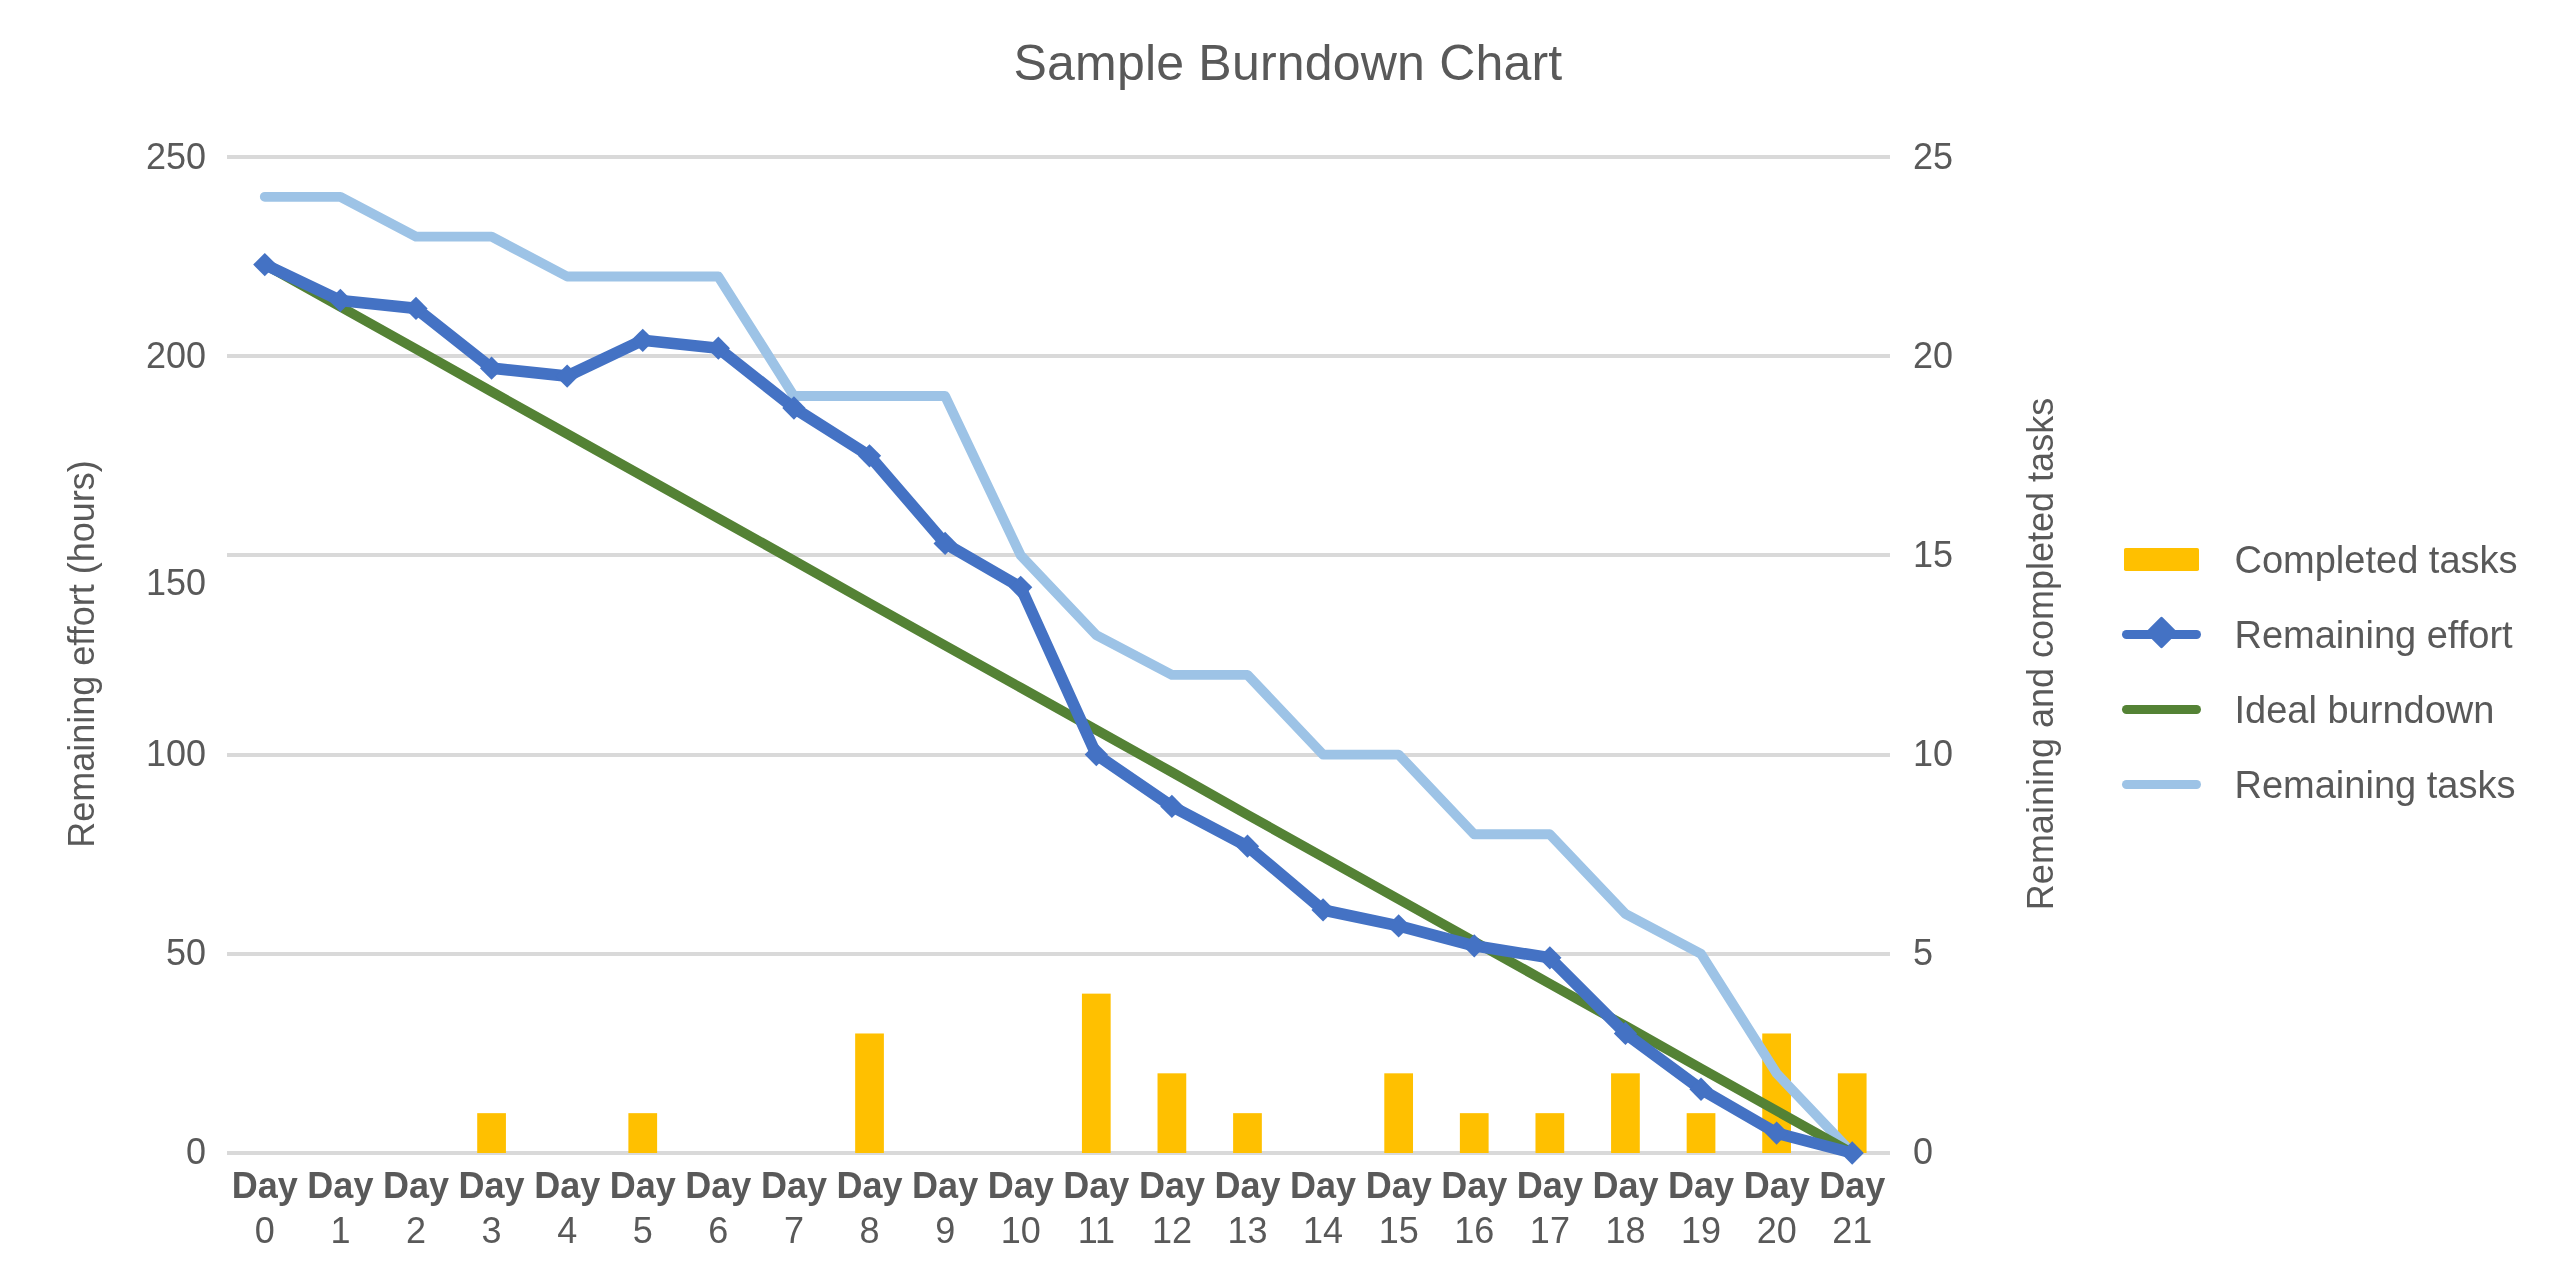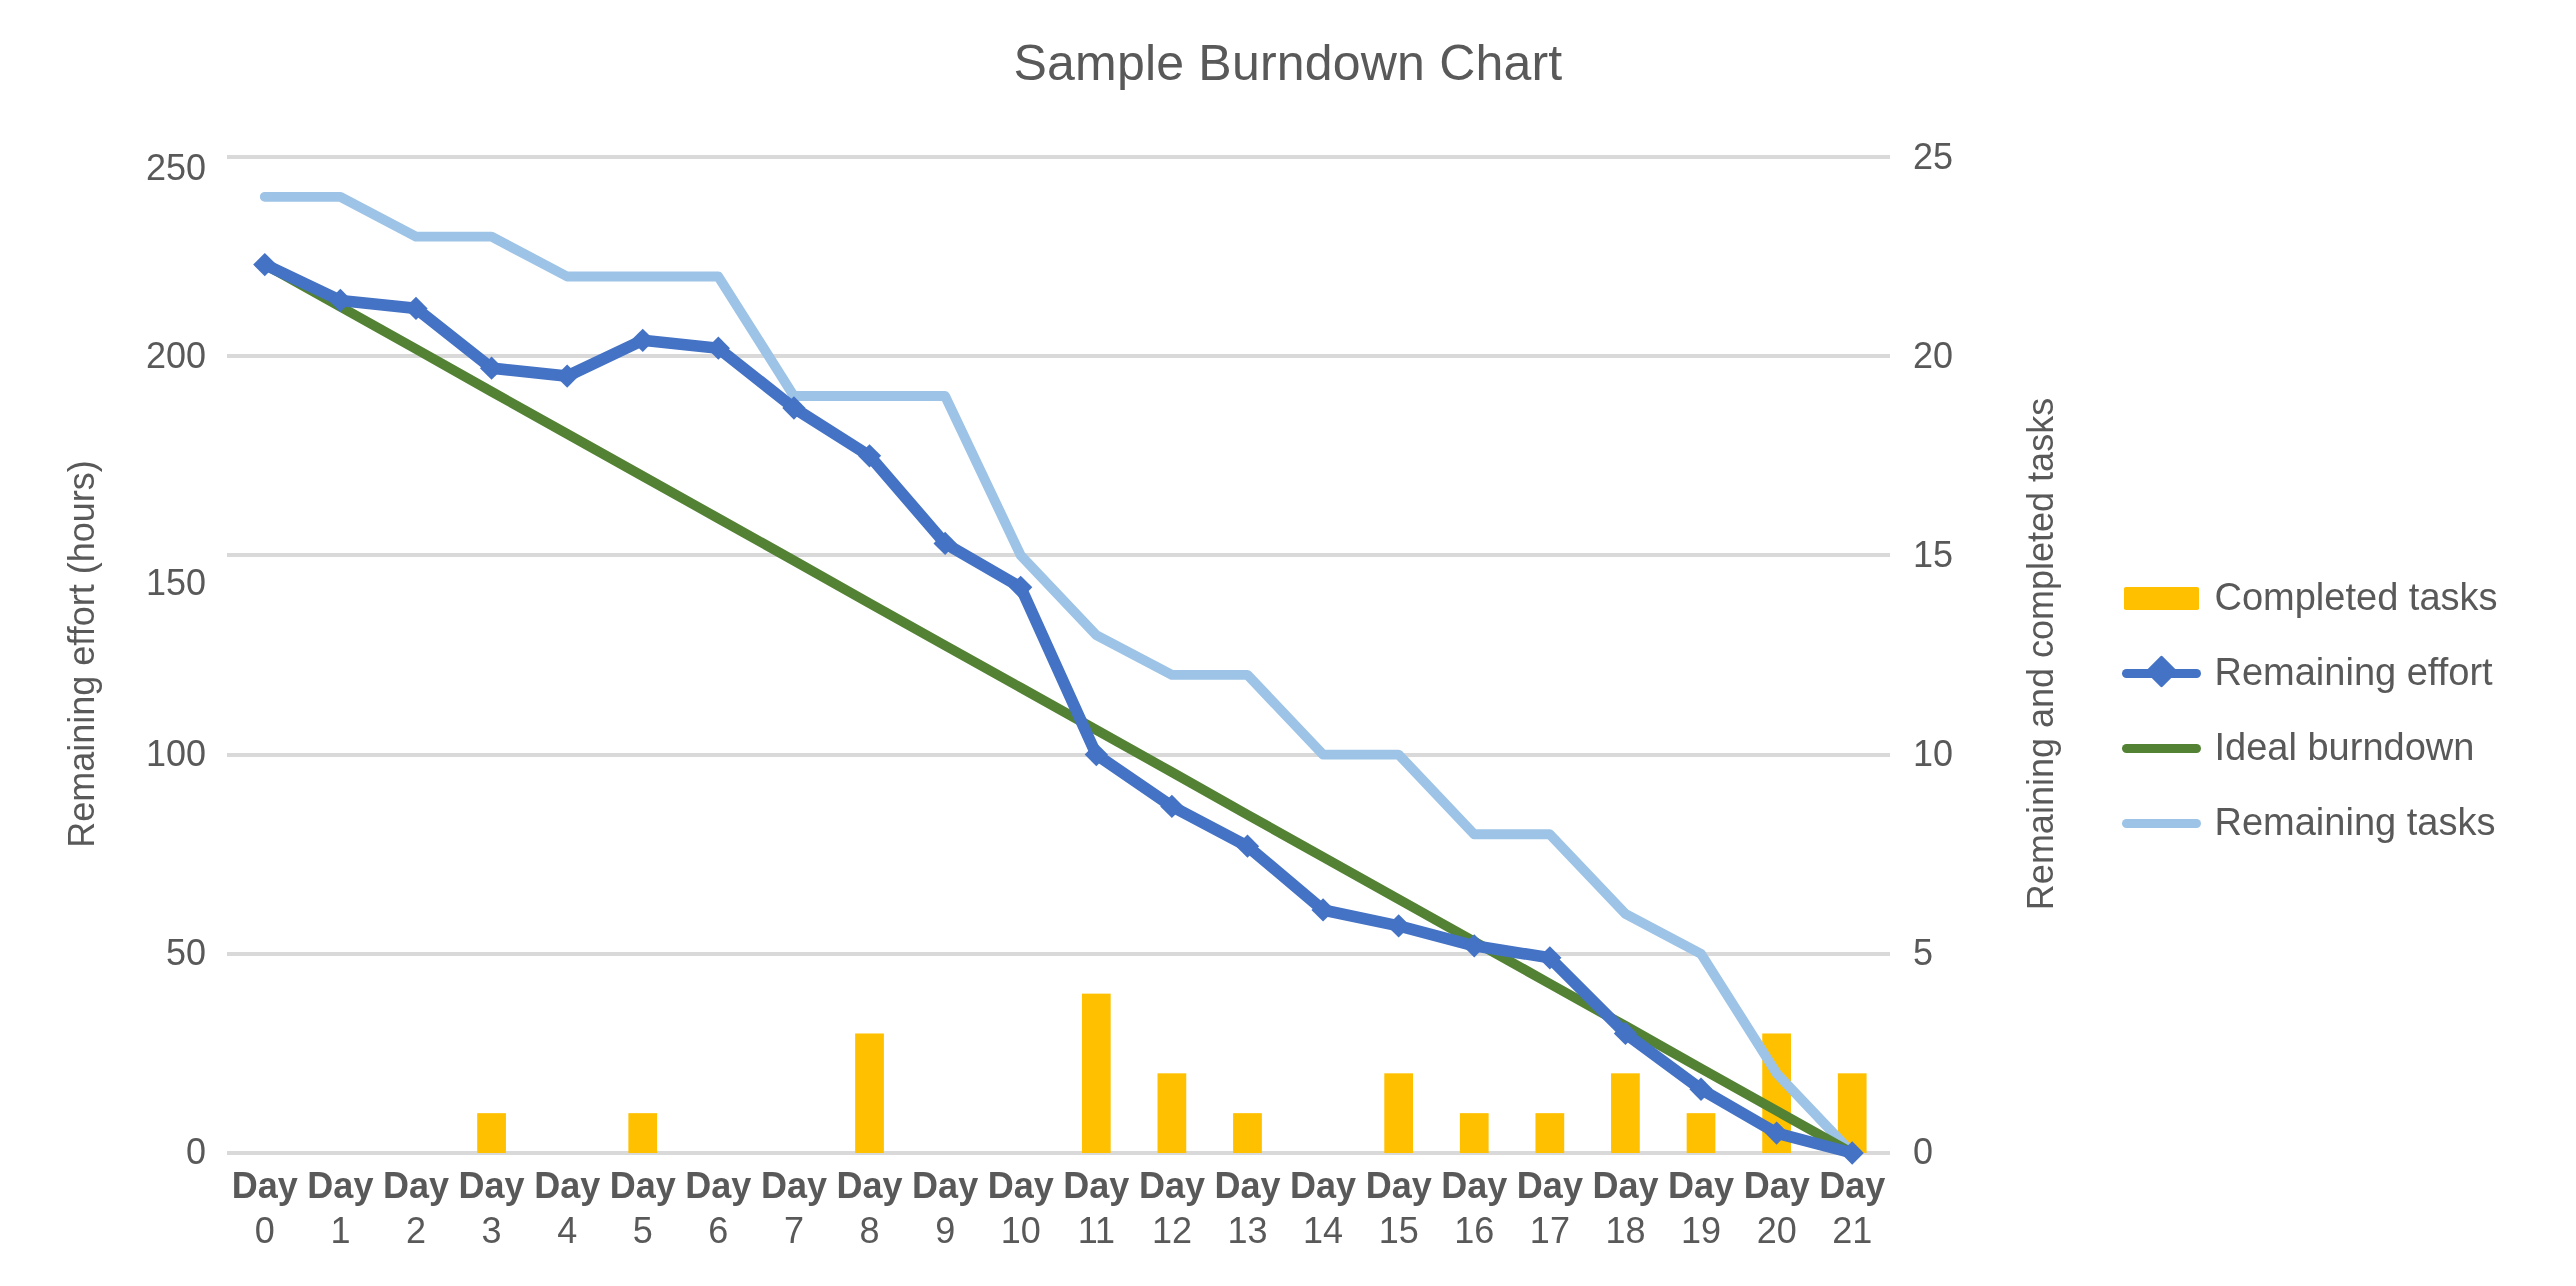--- a/index.html
+++ b/index.html
@@ -130,22 +130,23 @@
 
   
   #legend {
     position: absolute;
     left: 2120px;
     top: 541px;
     width: 447px;
   }
   .legend-item {
     display: flex;
-    align-items: flex-end;
+    align-items: flex-start;
     height: 75px;
+    gap: 20px;
   }
   .legend-key {
     width: 82px;
     height: 36px;
     margin-right: 12.5px;
     flex: 0 0 82px;
     position: relative;
   }
   .key-bar {
     position: absolute;
@@ -185,21 +186,21 @@
 <div id="chart-root">
 
   <div id="chart-title">Sample Burndown Chart</div>
 
   <div id="left-ticks">
       <div class="tick-label tick-left" style="top: 1134px;">0</div>
       <div class="tick-label tick-left" style="top: 935px;">50</div>
       <div class="tick-label tick-left" style="top: 736px;">100</div>
       <div class="tick-label tick-left" style="top: 565px;">150</div>
       <div class="tick-label tick-left" style="top: 338px;">200</div>
-      <div class="tick-label tick-left" style="top: 150px;">250</div>
+      <div class="tick-label tick-left" style="top: 139px;">250</div>
     </div>
 
   <div id="right-ticks">
       <div class="tick-label tick-right" style="top: 1134px;">0</div>
       <div class="tick-label tick-right" style="top: 935px;">5</div>
       <div class="tick-label tick-right" style="top: 736px;">10</div>
       <div class="tick-label tick-right" style="top: 537px;">15</div>
       <div class="tick-label tick-right" style="top: 338px;">20</div>
       <div class="tick-label tick-right" style="top: 139px;">25</div>
     </div>

